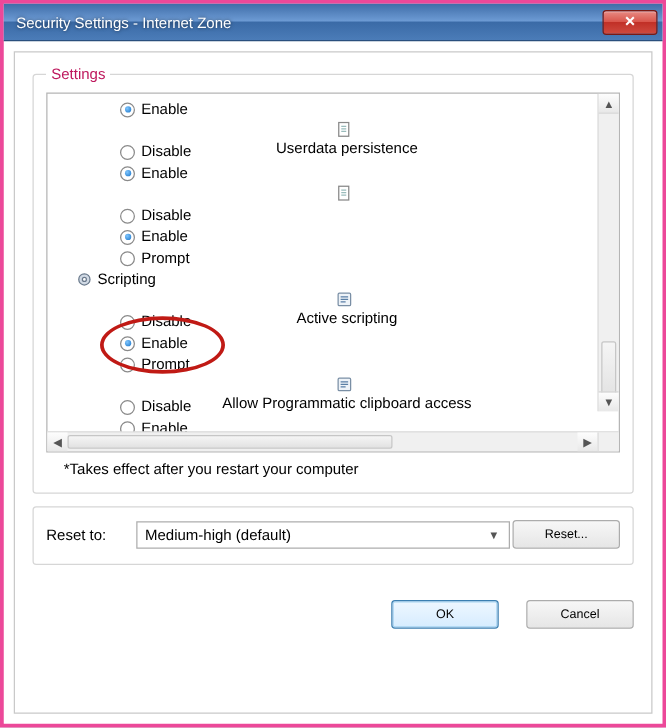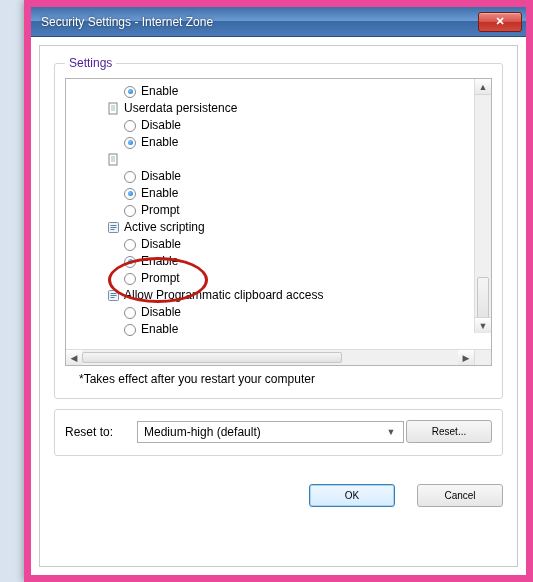--- a/index.html
+++ b/index.html
@@ -9,24 +9,23 @@
     font-size: 12px;
     background: #d8e3ef;
     width: 533px;
     height: 582px;
     position: relative;
     overflow: hidden;
   }
   .window {
     position: absolute;
     left: 0; top: 0; right: 0; bottom: 0;
-    border: 7px solid #ec4899;
+    border: 3px solid #ec4899;
     background: #fff;
     box-shadow: 0 0 8px rgba(0,0,0,0.4);
-    margin-left: 24px;
   }
   .titlebar {
     height: 30px;
     background: linear-gradient(to bottom, #3f6da8 0%, #6d9bd4 48%, #3a6aa6 50%, #4b7cb8 100%);
     border-bottom: 1px solid #2a4f7d;
     display: flex;
     align-items: center;
     padding: 0 4px 0 10px;
     color: #fff;
   }
@@ -55,21 +54,21 @@
     padding: 10px 14px;
   }
   fieldset.group {
     border: 1px solid #d6d6d6;
     border-radius: 3px;
     margin: 0 0 10px 0;
     padding: 8px 10px 12px 10px;
   }
   fieldset.group > legend {
     padding: 0 4px;
-    color: #4c1d95;
+    color: #be185d;
     font-size: 12px;
   }
   .treebox-wrap {
     position: relative;
     border: 1px solid #b5b5b5;
     background: #fff;
     height: 288px;
     display: flex;
     flex-direction: column;
   }
@@ -119,21 +118,21 @@
   }
   .hscroll .corner { width:17px; height:100%; background:#f0f0f0; border-left:1px solid #dcdcdc;}
   .tree {
     padding: 4px 0 4px 4px;
     line-height: 17px;
     font-size: 12px;
     white-space: nowrap;
   }
   .row { display:flex; align-items:center; height:17px; }
   .ind0 { padding-left: 18px; }
-  .ind1 { padding-left: 36px; }
+  .ind1 { padding-left: 36px; flex-direction: column; }
   .ind2 { padding-left: 54px; }
   .ico {
     width:14px; height:14px; margin-right:4px;
     display:inline-flex; align-items:center; justify-content:center;
     flex-shrink:0;
   }
   .ico.page svg, .ico.gear svg, .ico.script svg { width:13px; height:13px; }
   .radio {
     width:12px; height:12px; border-radius:50%;
     border:1px solid #8a8a8a; background:#fff;
@@ -246,20 +245,29 @@
                   <span class="radio"></span>
                   <span>Disable</span>
                 </div>
                 <div class="row ind2">
                   <span class="radio sel"></span>
                   <span>Enable</span>
                 </div>
                 <div class="row ind2">
                   <span class="radio"></span>
                   <span>Prompt</span>
+                </div>
+                <div class="row ind0">
+                  <span class="ico gear">
+                    <svg viewBox="0 0 13 13">
+                      <circle cx="6.5" cy="6.5" r="4.5" fill="#d0d9e4" stroke="#6a7a8c"></circle>
+                      <circle cx="6.5" cy="6.5" r="1.6" fill="#fff" stroke="#6a7a8c"></circle>
+                    </svg>
+                  </span>
+                  <span>Scripting</span>
                 </div>
                 <div class="row ind1">
                   <span class="ico script">
                     <svg viewBox="0 0 13 13">
                       <rect x="1.5" y="1.5" width="10" height="10" rx="1" fill="#eef3f8" stroke="#7a8fa5"></rect>
                       <path d="M3.5 4.5h6M3.5 6.5h6M3.5 8.5h4" stroke="#5a7fa5" stroke-width="1"></path>
                     </svg>
                   </span>
                   <span>Active scripting</span>
                 </div>

